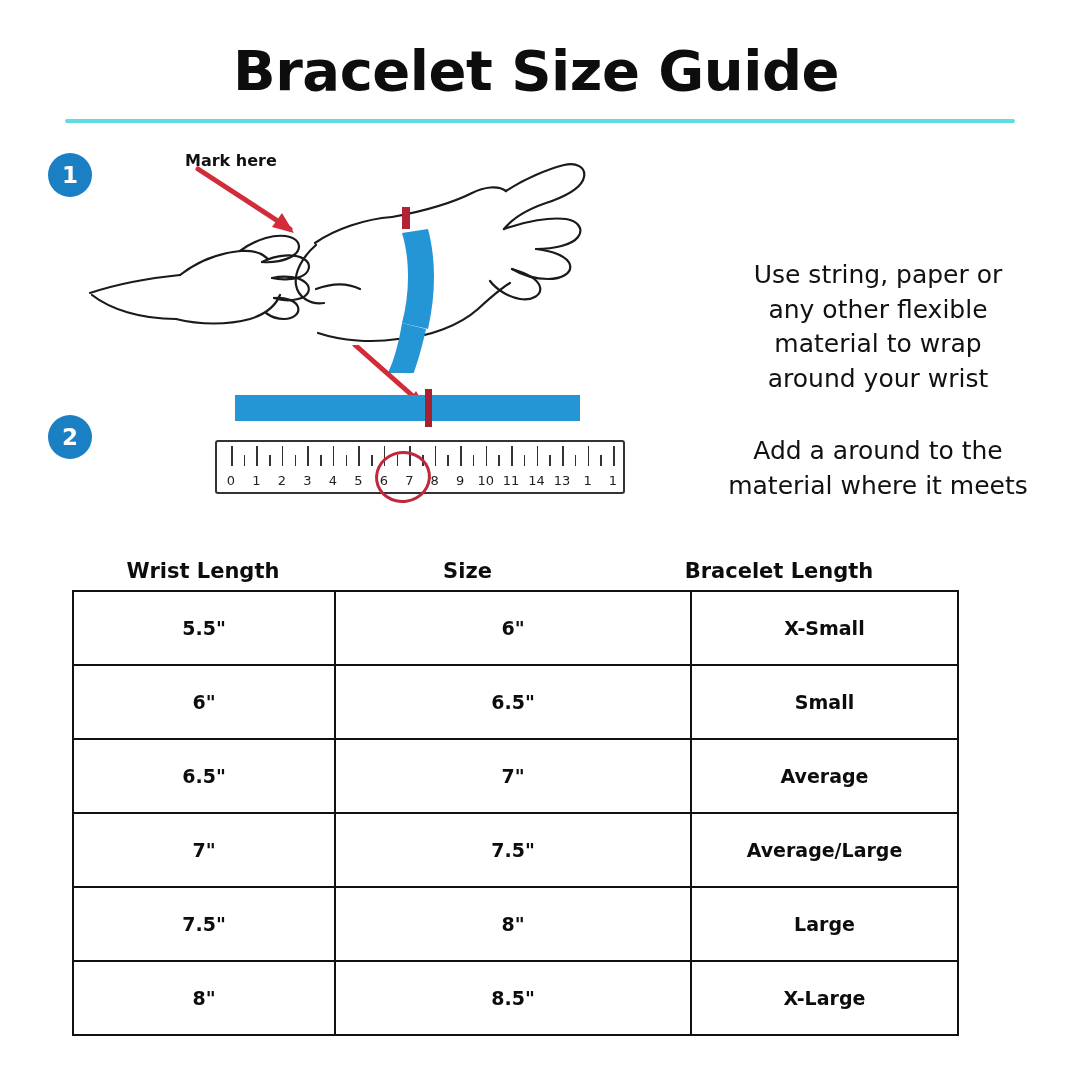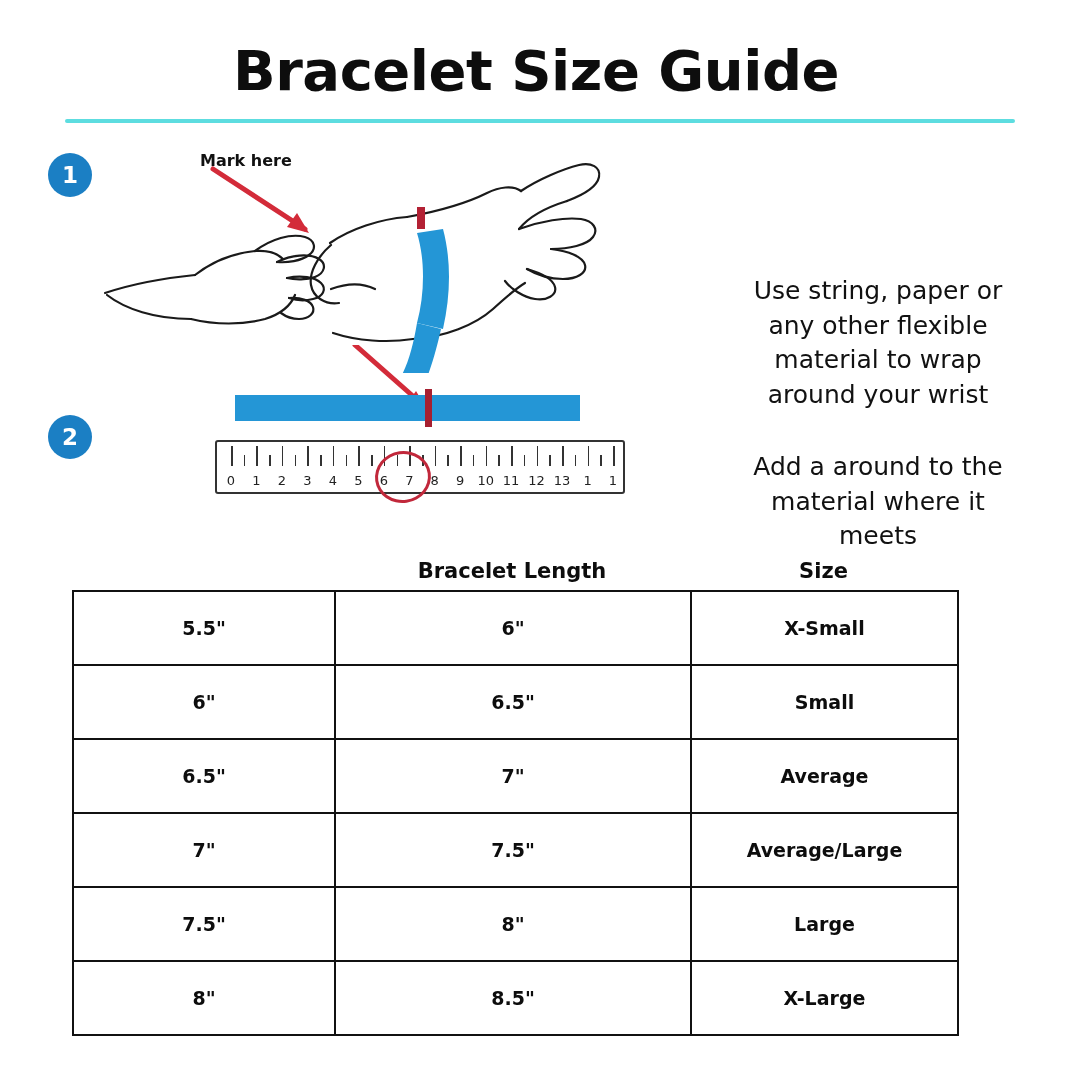--- a/index.html
+++ b/index.html
@@ -44,21 +44,21 @@
     background: #1b7fc4;
     color: #ffffff;
     font-size: 23px;
     font-weight: 700;
     display: flex; align-items: center; justify-content: center;
   }
   .badge-1 { left: 48px; top: 30px; }
   .badge-2 { left: 48px; top: 292px; }
 
   
-  .illus1 { position: absolute; left: 95px; top: 10px; width: 530px; height: 240px; }
+  .illus1 { position: absolute; left: 80px; top: 10px; width: 530px; height: 240px; }
   .mark-label {
     position: absolute; left: 105px; top: 18px;
     font-size: 16px; font-weight: 700; color: #111;
     font-family: "DejaVu Sans", "Liberation Sans", sans-serif;
   }
 
   
   .illus2 { position: absolute; left: 180px; top: 222px; width: 470px; height: 160px; }
   .band {
     position: absolute; left: 55px; top: 50px;
@@ -91,21 +91,21 @@
 
   
   .right-col {
     position: absolute; right: 52px; top: 135px;
     width: 300px;
     text-align: center;
     font-size: 25px;
     line-height: 1.38;
     color: #111;
   }
-  .right-col p { margin: 16px; }
+  .right-col p { margin: 0; }
   .right-col .para2 { margin-top: 38px; }
 
   
   .table-wrap { position: absolute; left: 72px; top: 520px; width: 885px; }
   .table-heads {
     display: flex;
     width: 885px;
     align-items: flex-end;
     padding-bottom: 6px;
   }
@@ -243,41 +243,42 @@
             <div class="rulernum" style="left: 64.9333px;">2</div>
             <div class="rulernum" style="left: 90.4px;">3</div>
             <div class="rulernum" style="left: 115.867px;">4</div>
             <div class="rulernum" style="left: 141.333px;">5</div>
             <div class="rulernum" style="left: 166.8px;">6</div>
             <div class="rulernum" style="left: 192.267px;">7</div>
             <div class="rulernum" style="left: 217.733px;">8</div>
             <div class="rulernum" style="left: 243.2px;">9</div>
             <div class="rulernum" style="left: 268.667px;">10</div>
             <div class="rulernum" style="left: 294.133px;">11</div>
-            <div class="rulernum" style="left: 319.6px;">12</div>
+            <div class="rulernum" style="left: 319.6px;">14</div>
             <div class="rulernum" style="left: 345.067px;">13</div>
             <div class="rulernum" style="left: 370.533px;">1</div>
             <div class="rulernum" style="left: 396px;">1</div>
           </div>
       </div>
       <div class="circle-hl"></div>
     </div>
 
     <div class="right-col">
       <p class="para1">Use string, paper or any other flexible material to wrap around your wrist</p>
       <p class="para2">Add a around to the material where it meets</p>
     </div>
   </div>
 
   <div class="table-wrap">
     <div class="table-heads">
       <div class="th th-1">
+        <div>Wrist Length</div>
       </div>
+      <div class="th th-3">Size</div>
       <div class="th th-2">Bracelet Length</div>
-      <div class="th th-3">Size</div>
     </div>
     <table class="sizes">
       <tbody id="size-table-body">
           <tr>
             <td class="c1">5.5"</td>
             <td class="c2">6"</td>
             <td class="c3">X-Small</td>
           </tr>
           <tr>
             <td class="c1">6"</td>

